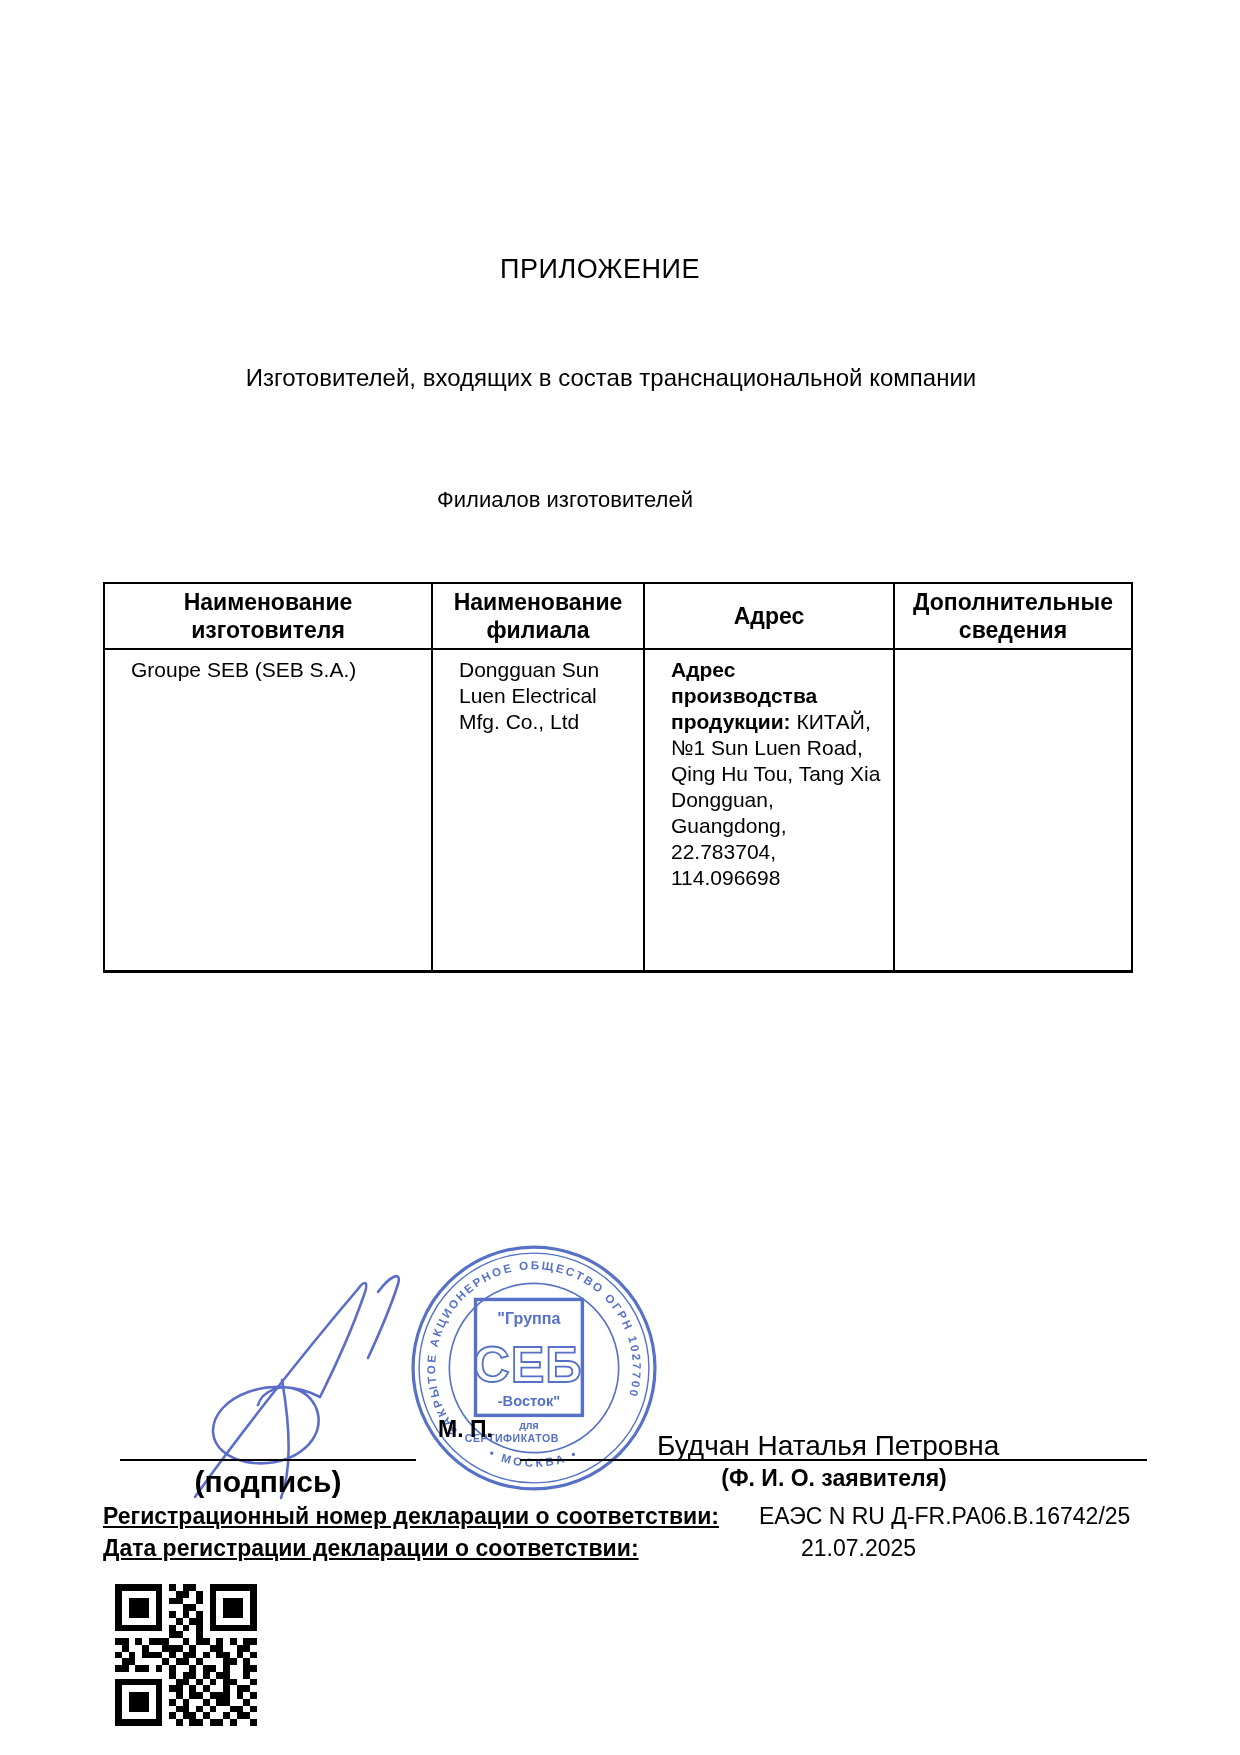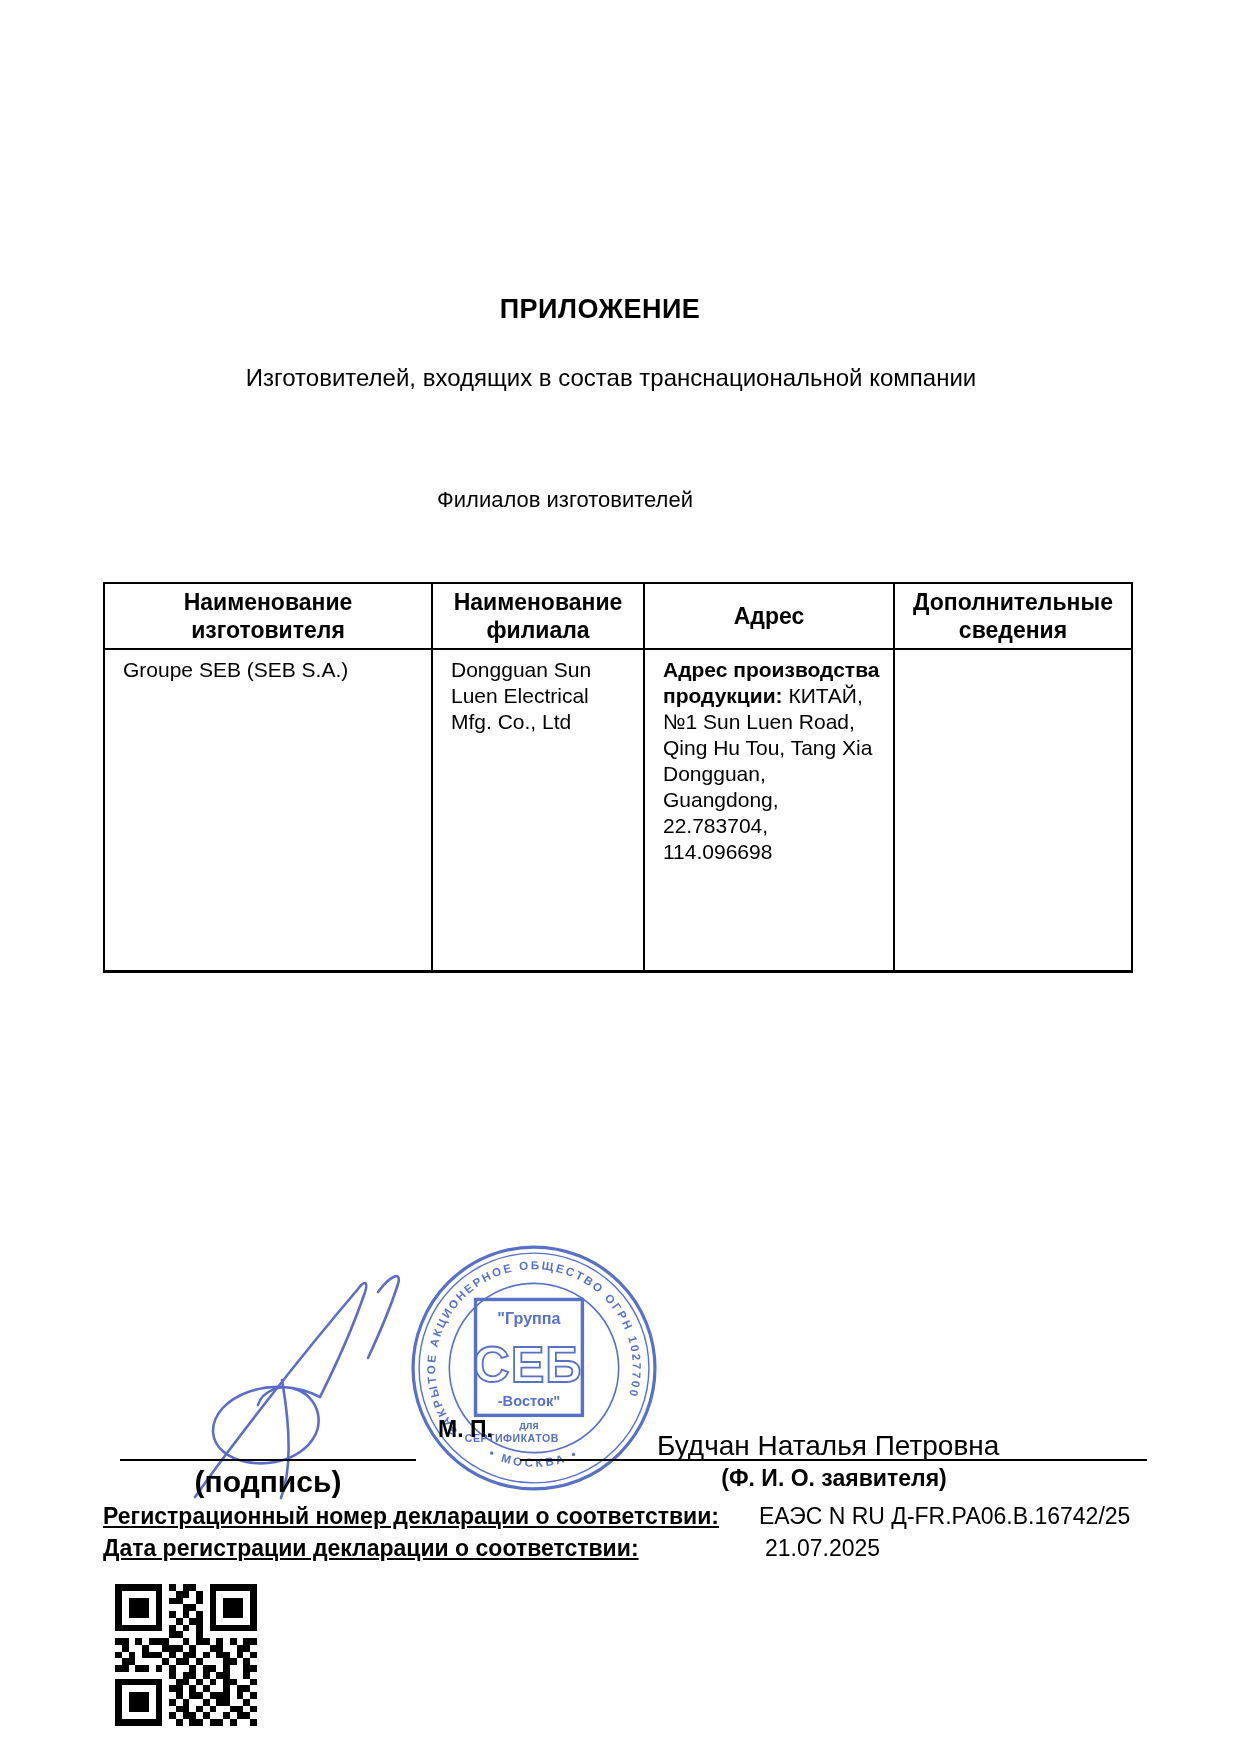--- a/index.html
+++ b/index.html
@@ -9,54 +9,54 @@
     margin:0 auto;
     background:#ffffff;
     font-family:"Liberation Sans","DejaVu Sans",sans-serif;
     color:#000;
     overflow:hidden;
   }
   .abs { position:absolute; }
   .ctr { transform:translateX(-50%); white-space:nowrap; }
   .b { font-weight:bold; }
 
-  .title      { top:254px; left:600px; font-size:27px; font-weight:bold; letter-spacing:.5px;margin-top:40px; }
+  .title      { top:254px; left:600px; font-size:27px; font-weight:normal; letter-spacing:.5px; }
   .decl-line  { top:305px; left:226px; font-size:26px; white-space:nowrap; }
   .decl-line .lbl { font-weight:bold; margin-right:34px; }
   .subtitle   { top:364px; left:611px; font-size:24px; }
   .tbl-caption{ top:487px; left:565px; font-size:22px; }
 
   table.branches {
     position:absolute; left:103px; top:582px;
     width:1028px; border-collapse:collapse; table-layout:fixed;
     border:2px solid #000; border-bottom-width:3px;
     font-size:21px; line-height:26px;
   }
   table.branches td { border:2px solid #000; }
   table.branches tr.hdr td {
     height:60px; text-align:center; vertical-align:middle;
     font-weight:bold; font-size:23px; line-height:28px; padding:2px 6px;
   }
   table.branches tr.bdy td {
-    height:306px; vertical-align:top; padding:7px 12px 7px 18px;
+    height:306px; vertical-align:top; padding:7px 12px 7px 26px;
   }
 
   .mp         { top:1416px; left:438px; font-size:23px; font-weight:bold; }
   .name       { top:1430px; left:657px; font-size:28px; }
   .sigline    { top:1459px; height:0; border-top:2px solid #000; }
   .sigline.l  { left:120px; width:296px; }
   .sigline.r  { left:520px; width:627px; }
   .cap-sign   { top:1465px; left:268px; font-size:30px; font-weight:bold; }
   .cap-fio    { top:1465px; left:834px; font-size:23px; font-weight:bold; }
 
   .reg-row    { left:103px; font-size:23px; white-space:nowrap;text-decoration:underline; }
   .reg-row.r1 { top:1503px; }
   .reg-row.r2 { top:1535px; }
   .reg-val1   { top:1503px; left:759px; font-size:23px; white-space:nowrap; }
-  .reg-val2   { top:1535px; left:765px; font-size:23px; white-space:nowrap; }
+  .reg-val2   { top:1535px; left:801px; font-size:23px; white-space:nowrap; }
 
   .qr {
     top:1584px; left:115px; width:142px; height:142px;
     display:grid; grid-template-columns:repeat(21,1fr); grid-template-rows:repeat(21,1fr);
   }
   .qm { background:transparent; }
   .qm-d { background:#000; }
 
   .stamp-svg { top:1242px; left:408px; opacity:.87; }
   .sig-svg   { top:1262px; left:150px; opacity:.9; }

